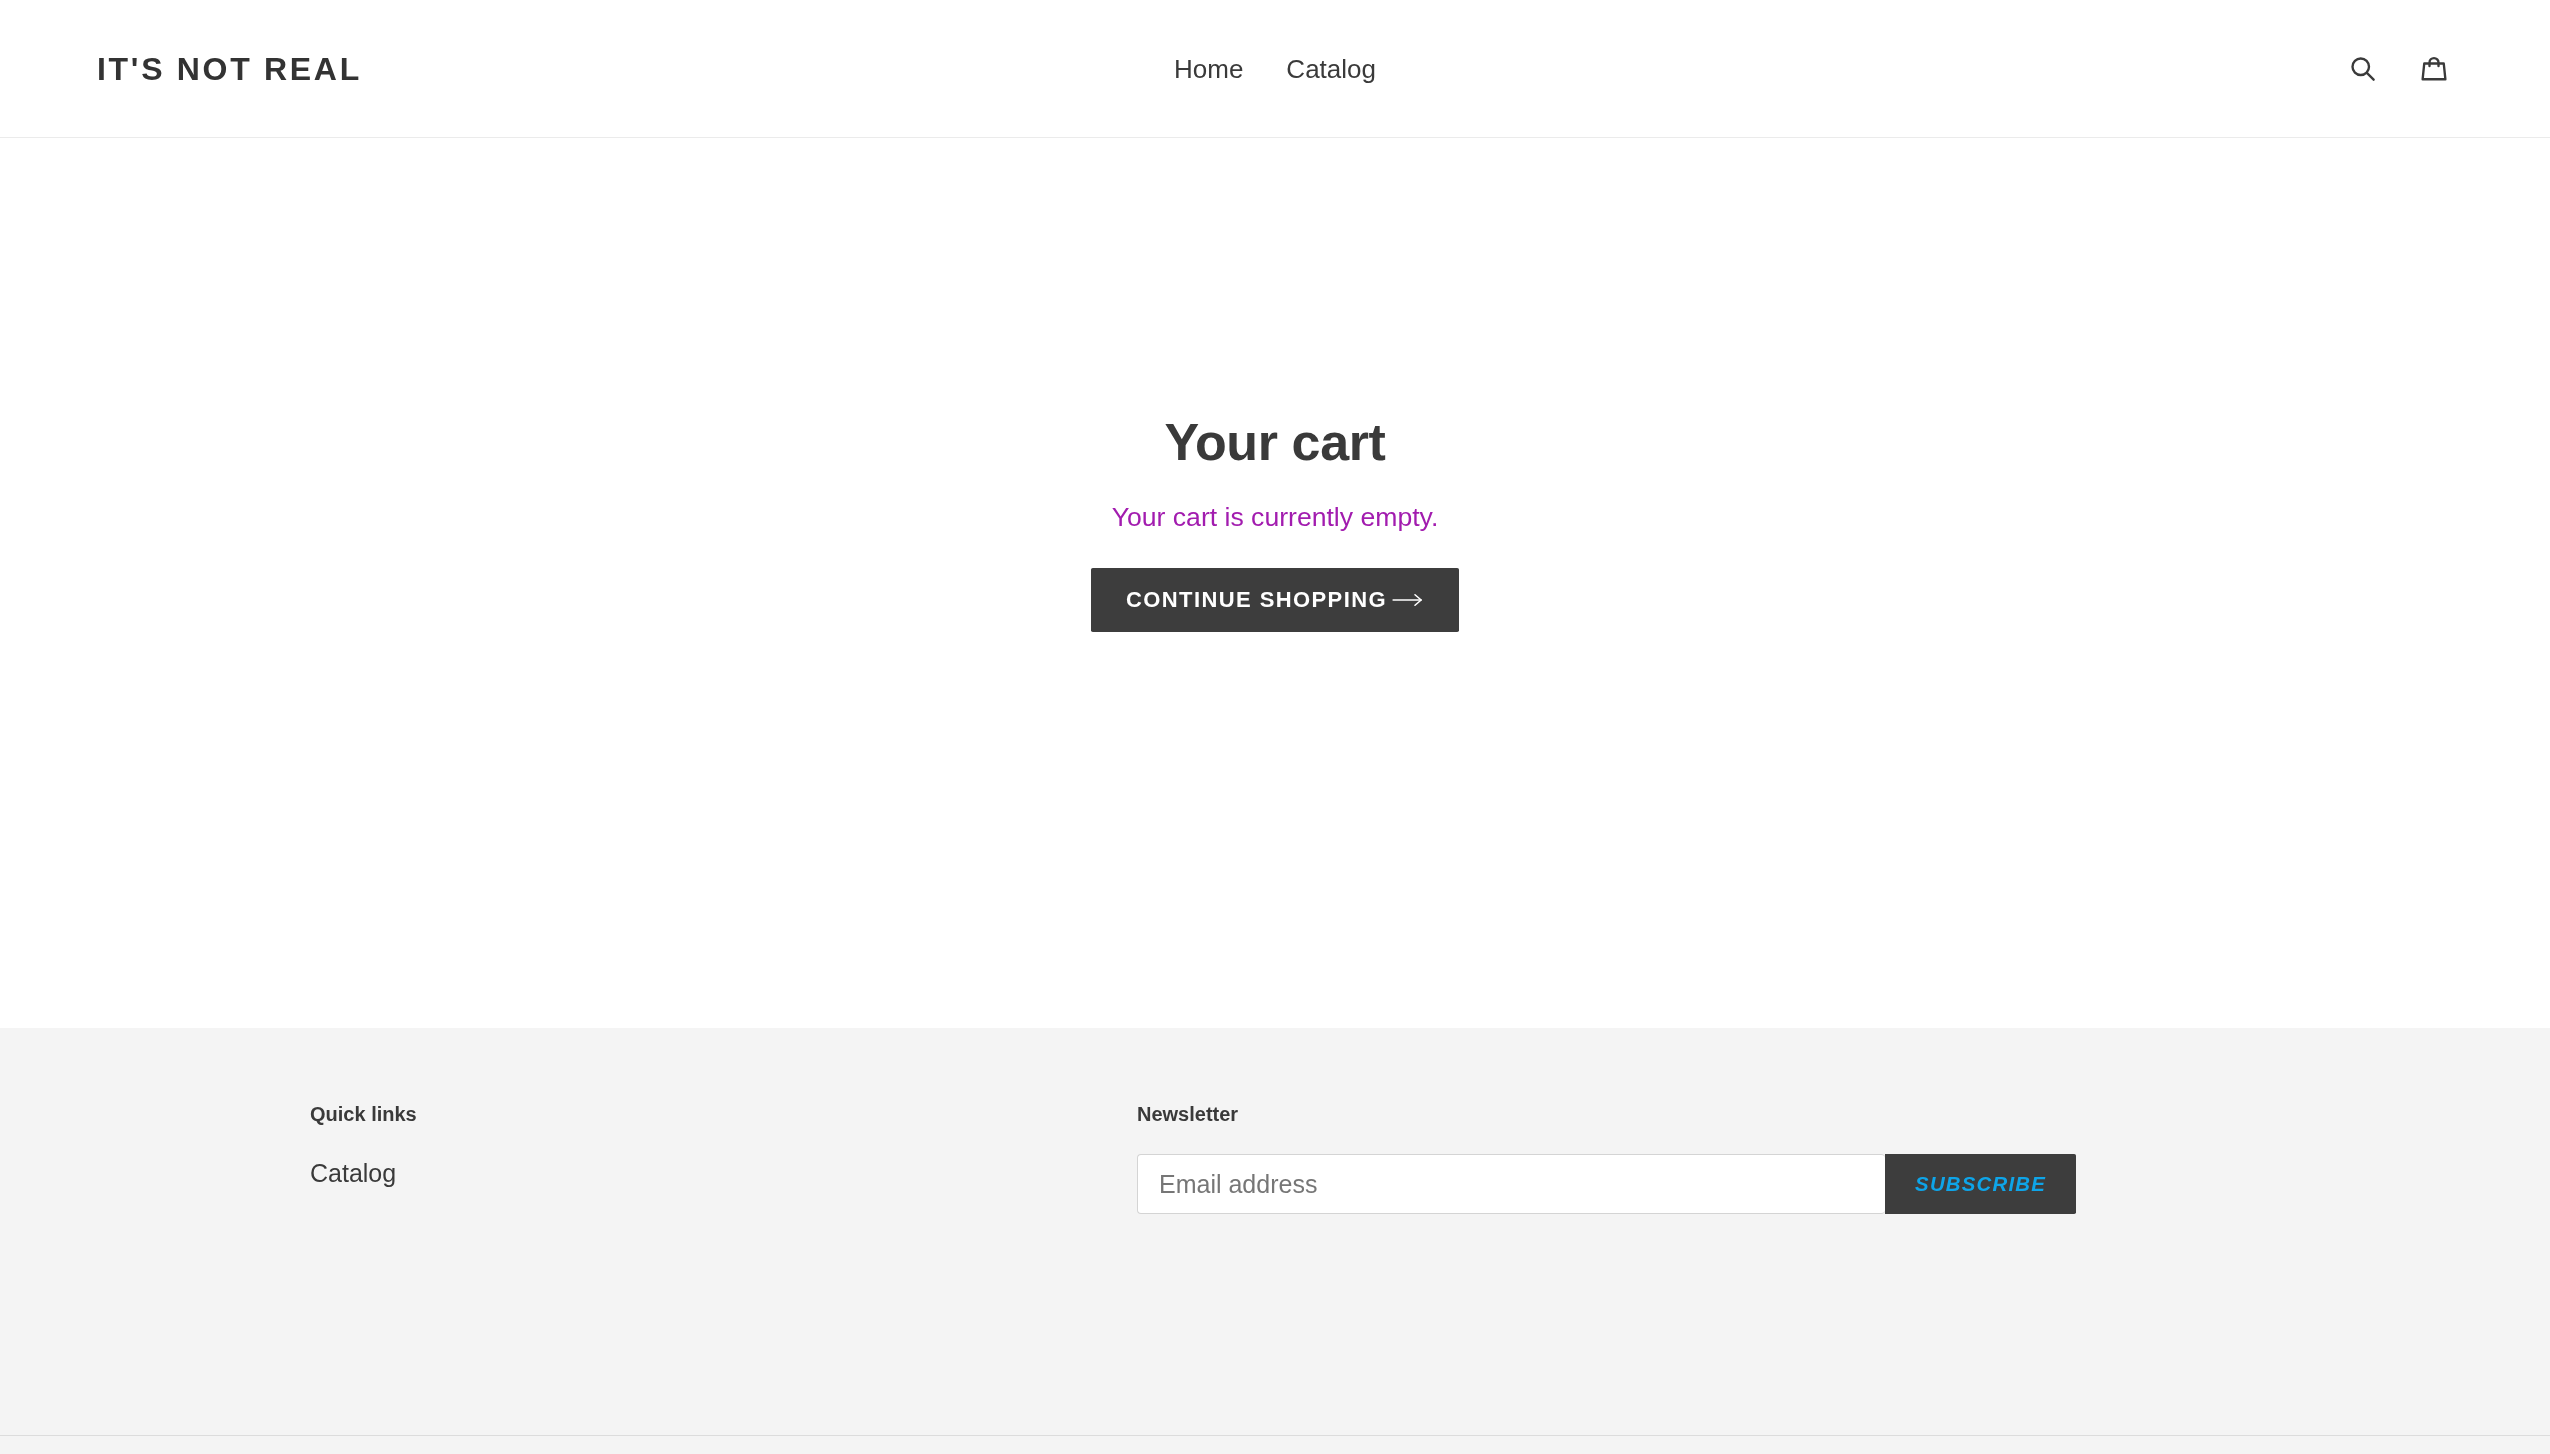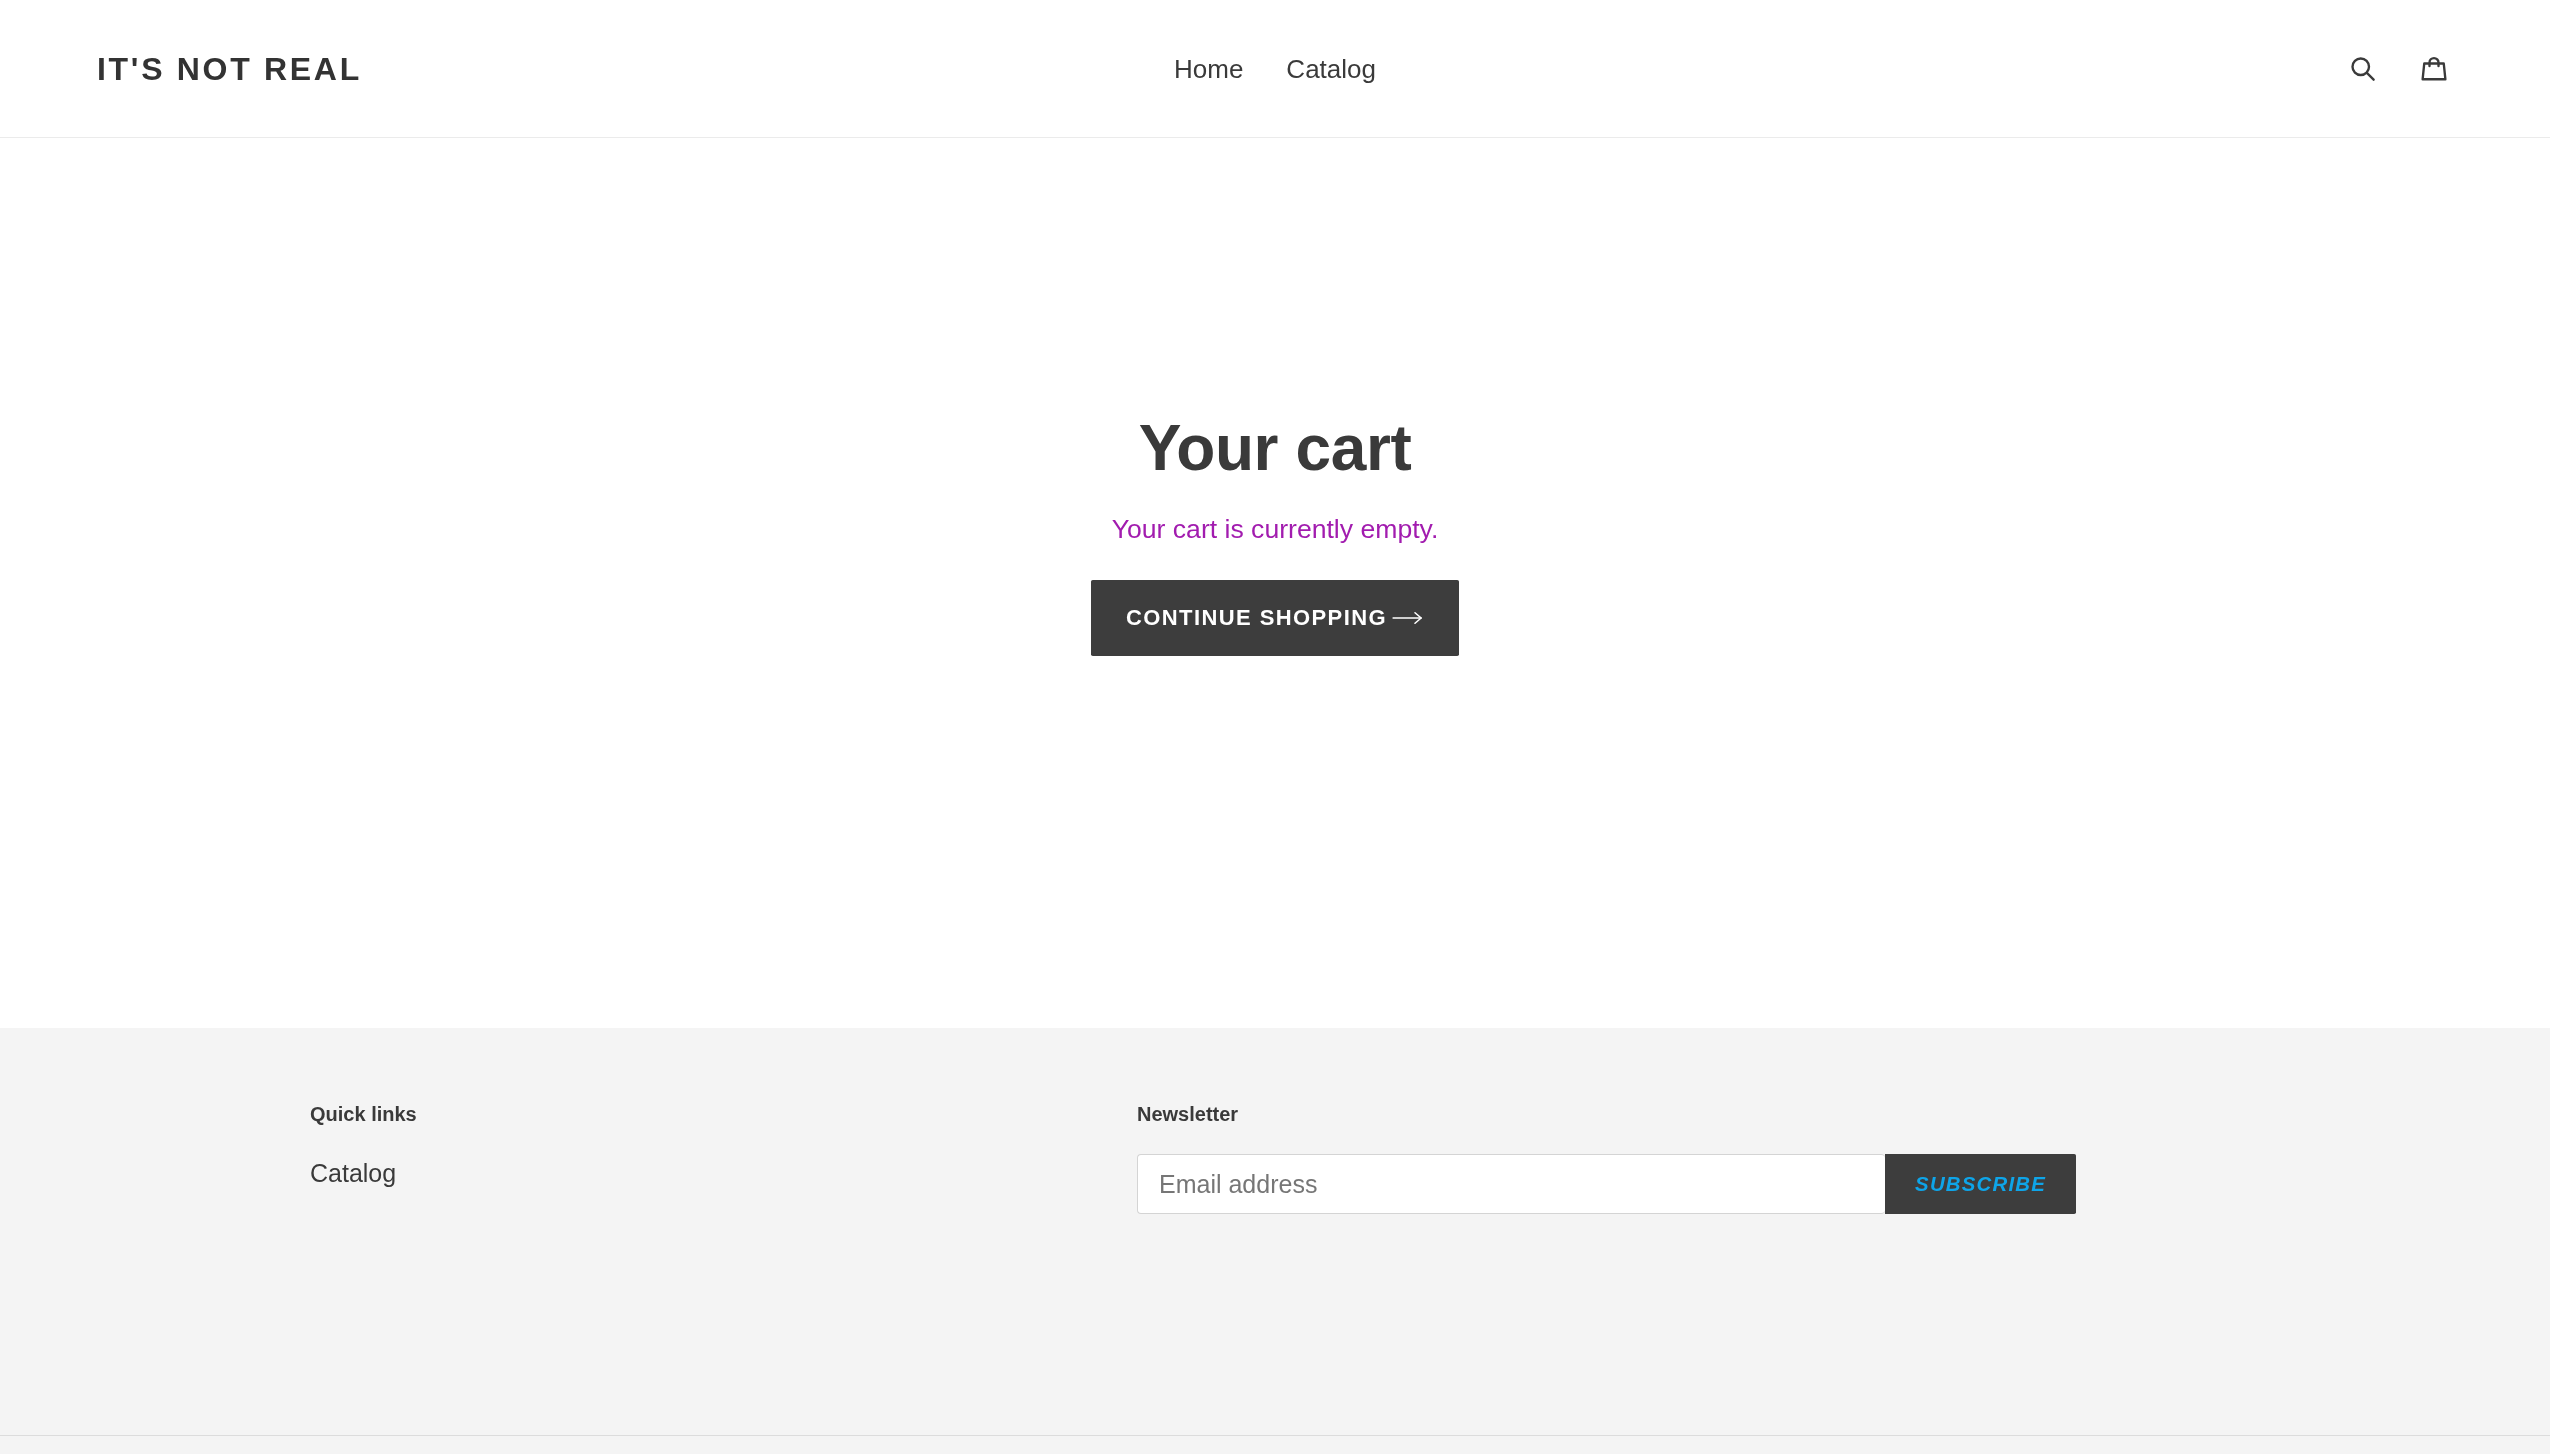--- a/index.html
+++ b/index.html
@@ -89,21 +89,21 @@
   .main-content {
     flex: 1 1 auto;
     background: #ffffff;
     display: flex;
     flex-direction: column;
     align-items: center;
     padding-top: 278px;
   }
 
   .cart-title {
-    font-size: 64px;
+    font-size: 52px;
     font-weight: bold;
     color: #3a3a3a;
     letter-spacing: -0.4px;
     line-height: 1;
     text-align: center;
   }
 
   .cart-empty-text {
     margin-top: 36px;
     font-size: 26.6px;
@@ -111,21 +111,21 @@
     text-align: center;
     line-height: 1;
   }
 
   .continue-shopping-btn {
     margin-top: 37px;
     background: #3d3d3d;
     color: #ffffff;
     border: none;
     border-radius: 1.8px;
-    height: 76px;
+    height: 64px;
     padding: 0 35px;
     display: inline-flex;
     align-items: center;
     justify-content: center;
     gap: 5px;
     cursor: pointer;
     font-family: "Liberation Sans", sans-serif;
     text-decoration: none;
   }
 

